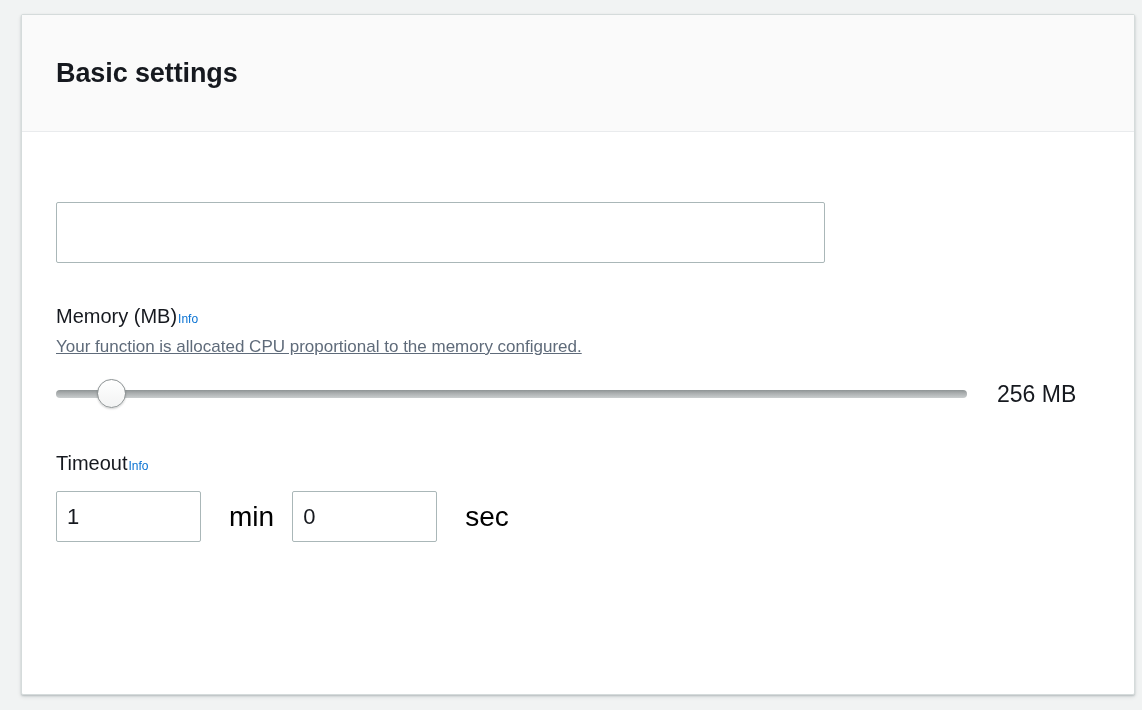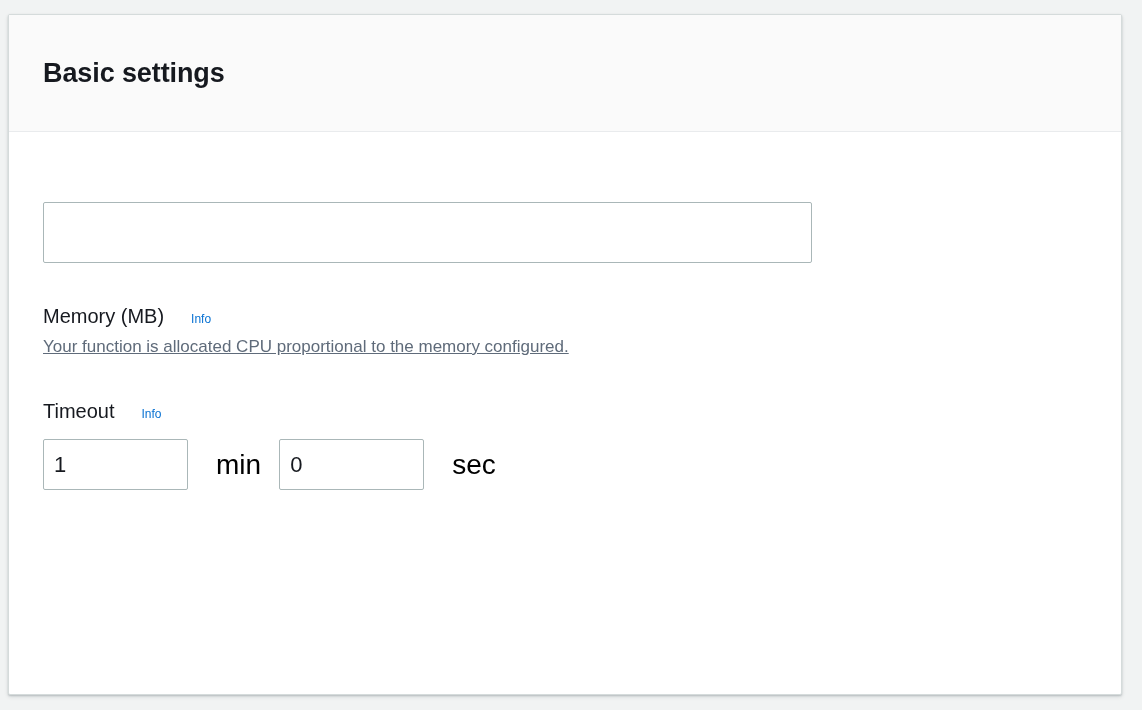--- a/index.html
+++ b/index.html
@@ -10,21 +10,21 @@
     width: 1142px;
     height: 710px;
     background: #f1f3f3;
     font-family: "Liberation Sans", sans-serif;
     -webkit-font-smoothing: antialiased;
     overflow: hidden;
   }
 
   .card {
     position: absolute;
-    left: 8px;
+    left: 21px;
     top: 14px;
     width: 1114px;
     height: 681px;
     background: #ffffff;
     border: 1px solid #d5dbdb;
     border-radius: 2px;
     box-sizing: border-box;
     box-shadow: 0 1px 2px rgba(0,28,36,0.18), 0 2px 4px rgba(0,28,36,0.10);
   }
 
@@ -53,21 +53,21 @@
   }
 
   .field-label {
     font-size: 20px;
     color: #16191f;
     line-height: 1.1;
   }
   .label-row {
     display: flex;
     align-items: baseline;
-    gap: 27px;
+    gap: 1px;
   }
   .info-link {
     font-size: 12px;
     font-weight: normal;
     color: #0972d3;
     cursor: pointer;
     text-decoration: none;
   }
 
   .field-desc {
@@ -177,20 +177,27 @@
       <input class="text-input" type="text" value="" style="">
     </div>
 
     <div class="field memory-field">
       <div class="label-row">
         <span class="field-label">Memory (MB)</span>
         <span class="info-link">Info</span>
       </div>
       <div class="field-desc">Your function is allocated CPU proportional to the memory configured.</div>
 
+      <div class="slider-row">
+        <div class="slider-wrap">
+          <div class="slider-track"></div>
+          <div class="slider-thumb"></div>
+        </div>
+        <div class="slider-value">256 MB</div>
+      </div>
     </div>
 
     <div class="field timeout-field">
       <div class="label-row">
         <span class="field-label">Timeout</span>
         <span class="info-link">Info</span>
       </div>
 
       <div class="timeout-row">
         <input class="num-input" type="text" value="1" style="">

